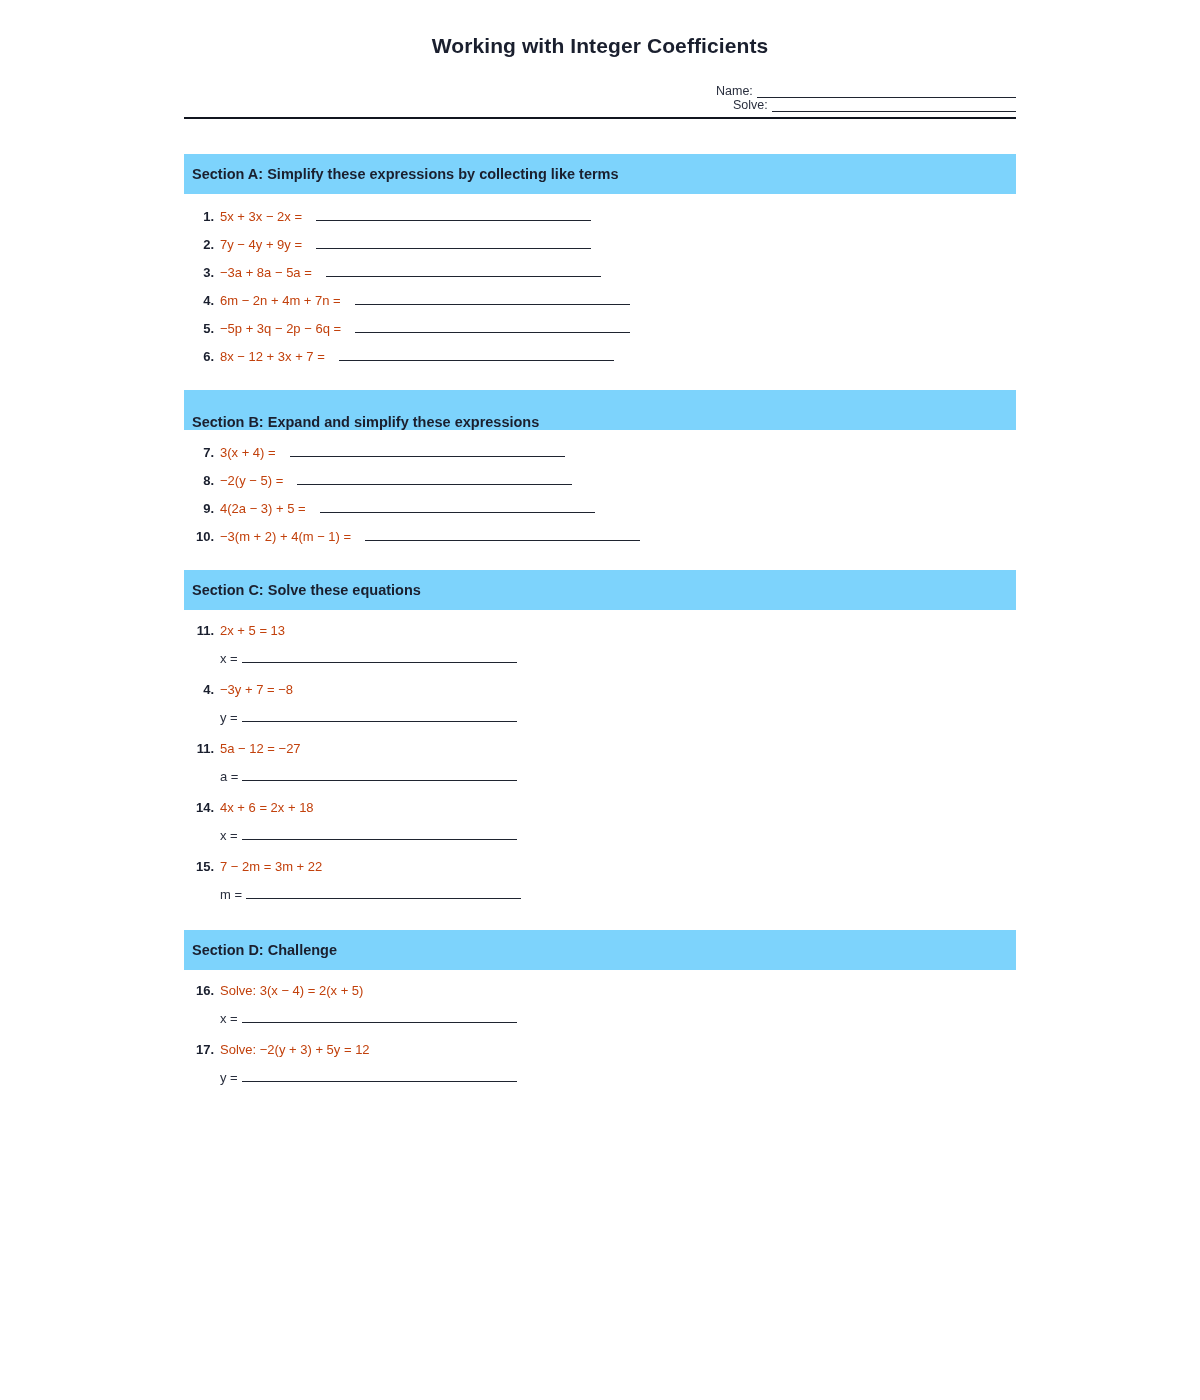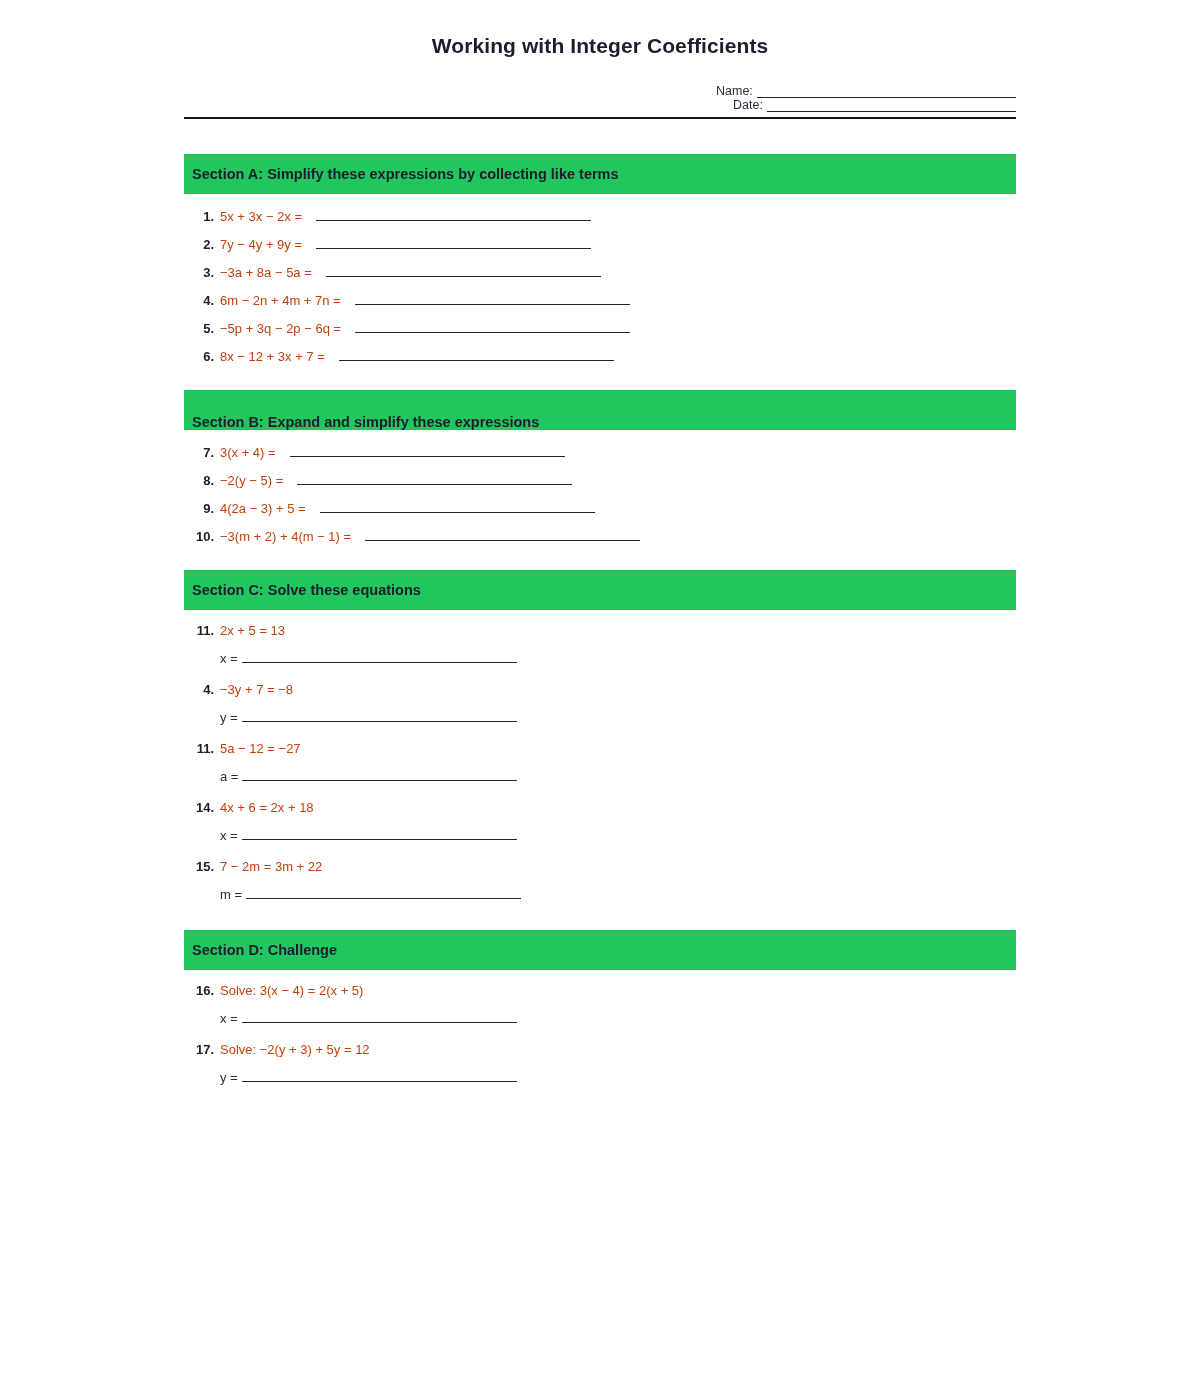--- a/index.html
+++ b/index.html
@@ -60,21 +60,21 @@
     width: 832px;
     margin: 5px auto 0 auto;
     border-top: 2.4px solid #11151f;
     height: 0;
   }
 
   
   .section-bar {
     width: 832px;
     margin: 0 auto;
-    background: #22c55e;
+    background: #7dd3fc;
     box-sizing: border-box;
     height: 40px;
     display: flex;
     align-items: center;
     padding-left: 8px;
   }
   .section-bar-title {
     font-size: 14.5px;
     font-weight: bold;
     color: #1a1f2e;
@@ -149,21 +149,21 @@
 <div class="page">
 
   <h1 class="doc-title">Working with Integer Coefficients</h1>
 
   <div class="meta-row">
     <div class="meta-field name-field">
       <span class="meta-label">Name:</span>
       <span class="meta-line"></span>
     </div>
     <div class="meta-field date-field">
-      <span class="meta-label">Date:</span>
+      <span class="meta-label">Solve:</span>
       <span class="meta-line"></span>
     </div>
   </div>
 
   <div class="header-rule"></div>
 
   <div class="section-bar sec-a-bar">
     <span class="section-bar-title">Section A: Simplify these expressions by collecting like terms</span>
   </div>
   <div class="qlist">

